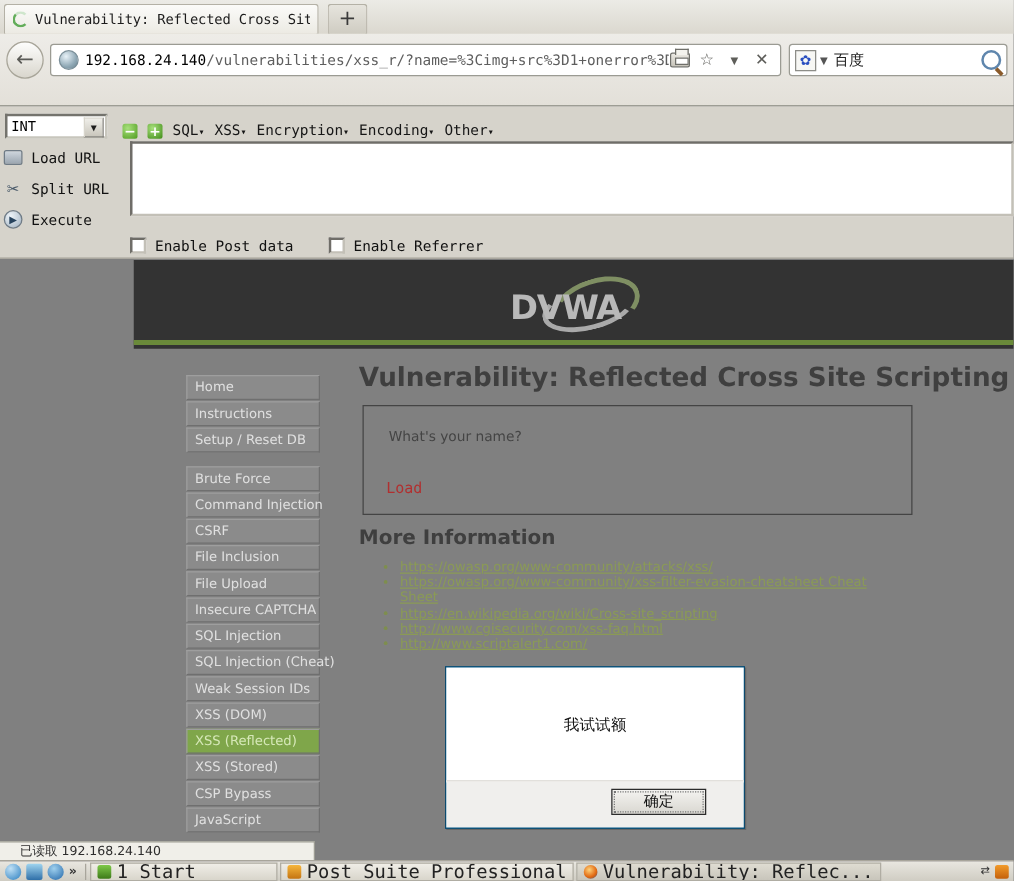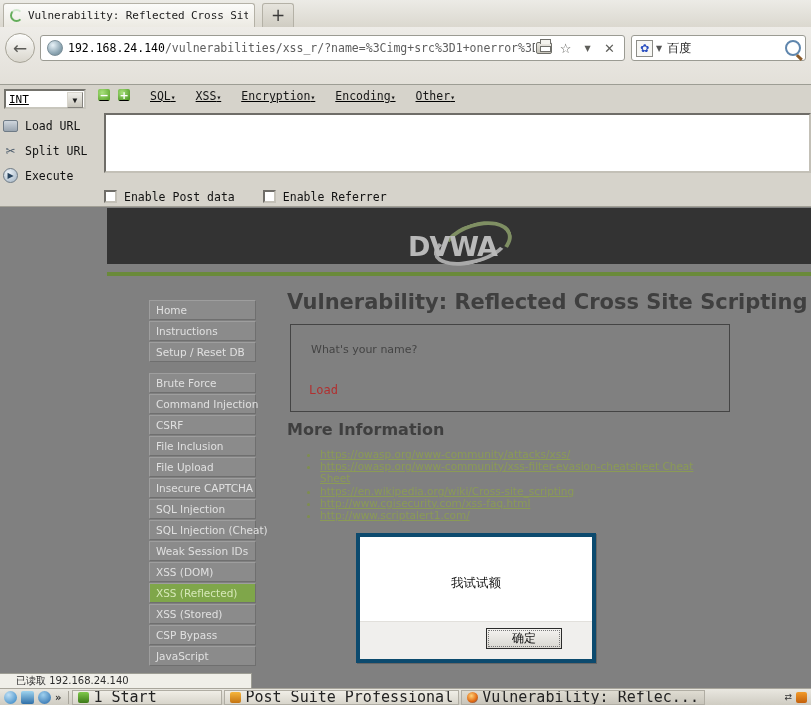--- a/index.html
+++ b/index.html
@@ -106,41 +106,41 @@
   }
   .magnifier::after { content:""; position:absolute; right:-4px; bottom:-4px;
      width:7px; height:2.5px; background:#8a5a2a; transform: rotate(45deg); }
 
   
   .hackbar {
     position: absolute; top: 85px; left: 0; width: 811px; height: 122px;
     background: #d6d3cb; border-bottom: 1px solid #a2a096;
   }
   .hb-row1 { position: absolute; top: 4px; left: 4px; right: 0; height: 22px;
-             display: flex; align-items: flex-start; text-decoration: underline; }
+             display: flex; align-items: flex-end; }
   .hb-select {
     width: 82px; height: 20px; background: #fff; border: 2px inset #c8c6bd;
     font-family: "DejaVu Sans Mono","Liberation Mono",monospace; font-size: 11px;
     display: flex; align-items: center; padding-left: 3px; position: relative; color:#000;
   }
   .hb-select .arrowbox {
     position: absolute; right: 1px; top: 1px; width: 16px; height: 16px;
     background: linear-gradient(#efeee9,#c9c6bc); border: 1px outset #d8d5cc;
     display:flex; align-items:center; justify-content:center; font-size:8px; color:#1d1d1d;
   }
   .hb-minus, .hb-plus {
     width: 12px; height: 12px; border-radius: 2px; margin-left: 8px; flex:none;
     display:flex; align-items:center; justify-content:center;
     font-size: 11px; font-weight: bold; color: #fff; line-height: 1;
   }
   .hb-minus { background: radial-gradient(circle at 35% 30%, #a8e07c, #4f9c1f); margin-left: 12px; }
   .hb-plus  { background: radial-gradient(circle at 35% 30%, #a8e07c, #3f8c17); }
   .hb-menu {
     font-family: "DejaVu Sans Mono","Liberation Mono",monospace; font-size: 11.5px;
-    color: #161616; margin-left: 20px; white-space: nowrap;
+    color: #161616; margin-left: 8px; white-space: nowrap;
   }
   .hb-menu .mini { font-size: 8px; }
   .hb-left { position: absolute; top: 28px; left: 2px; width: 100px; }
   .hb-item { height: 25px; display: flex; align-items: center; }
   .hb-ico {
     width: 17px; height: 17px; margin-right: 6px; flex:none;
     display: flex; align-items: center; justify-content: center; font-size: 12px; color:#4a5a6a;
   }
   .hb-ico-box { width:15px; height:12px; border:1px solid #6f7b86; border-radius:2px;
     background: linear-gradient(#cfd6dd,#9aa5b0); }
@@ -163,21 +163,21 @@
     margin-right: 7px; flex: none;
   }
   .hb-check-group { display: flex; margin-right: 28px; }
 
   
   .page {
     position: absolute; top: 208px; left: 0; width: 811px; height: 478px;
     background: #808080; overflow: hidden;
   }
   .dvwa-header {
-    position: absolute; top: 0; left: 107px; right: 0; height: 56px;
+    position: absolute; top: 0; left: 107px; right: 0; height: 71px;
     background: #333333;
     text-decoration: underline;
   }
   .dvwa-underline {
     position: absolute; top: 64px; left: 107px; right: 0; height: 4px;
     background: #6a8a3a;
   }
   .dvwa-logo {
     position: absolute; left: 296px; top: 14px; width: 120px; height: 44px;
   }
@@ -232,21 +232,21 @@
   }
   .links { position: absolute; left: 300px; top: 240px; width: 420px; }
   .links li { font-size: 10.5px; line-height: 12.2px; color: #7e8e4e; list-style: disc; }
   .links ul { margin: 0; padding-left: 20px; }
   .links a { color: #8a9a55; text-decoration: underline; }
 
   
   .modal {
     position: absolute; left: 356px; top: 325px; width: 240px; height: 130px;
     background: #0369a1;
-    border: 4px solid #0c4a6e;
+    border: 1px solid #0c4a6e;
     box-shadow: 1px 1px 0 rgba(0,0,0,.2);
     font-family: Liberation Serif, serif;
   }
   .modal-body {
     position: absolute; top: 0; left: 0; right: 0; height: 92px;
     background: #ffffff;
     display: flex; align-items: center; justify-content: center;
   }
   .modal-text { font-size: 12.5px; color: #111; }
   .modal-foot {

